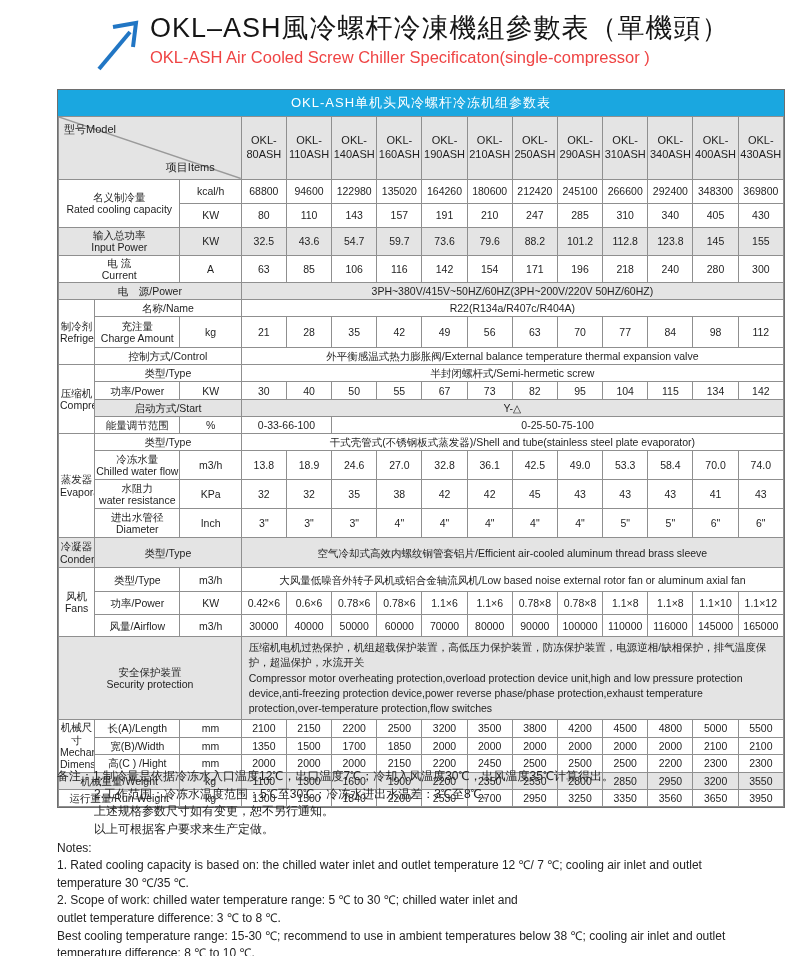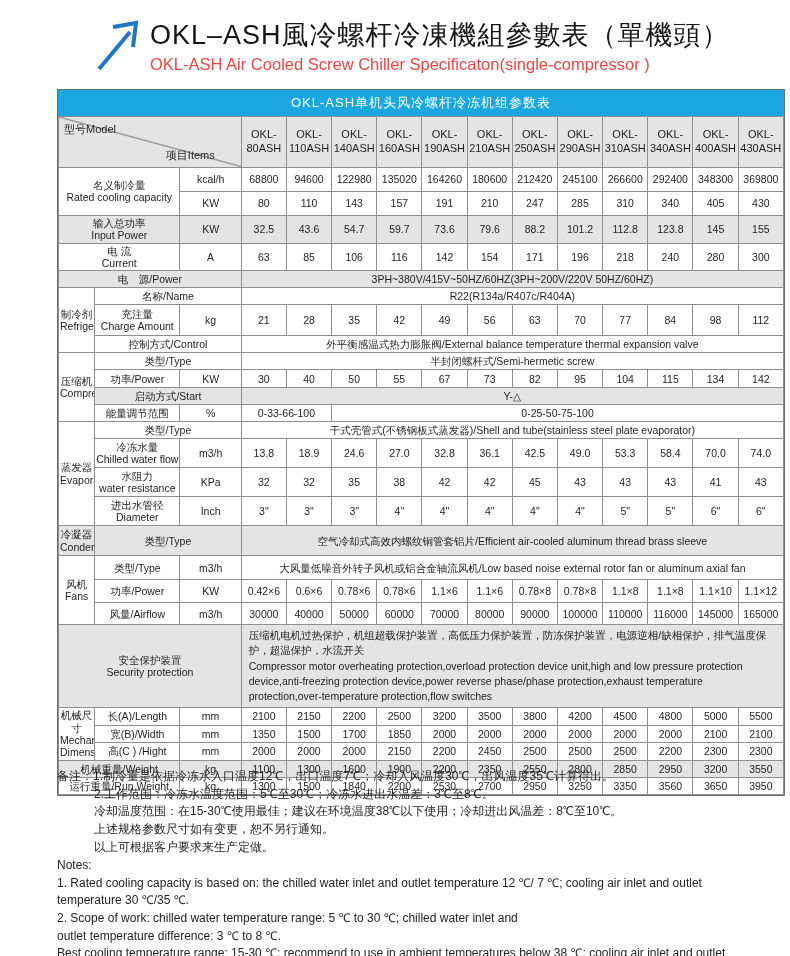--- a/index.html
+++ b/index.html
@@ -1,36 +1,36 @@
 <!DOCTYPE html>
 <html><head>
 <meta charset="utf-8">
 <style>
   html,body{margin:0;padding:0;background:#ffffff;}
   body{width:790px;height:956px;font-family:"Liberation Sans",sans-serif;color:#1a1a1a;position:relative;overflow:hidden;}
 
   
   .hd{position:absolute;left:92px;top:10px;display:flex;align-items:flex-start;}
   .logo{width:52px;height:58px;margin-right:6px;margin-top:4px;flex:0 0 auto;}
-  .titles{padding-top:2px;margin-top:7px;}
+  .titles{padding-top:2px;}
   .t-zh{font-size:27px;letter-spacing:1px;color:#151515;line-height:1.25;}
   .t-en{font-size:16.5px;color:#ef4444;margin-top:2px;}
 
   
   .tablewrap{position:absolute;left:57px;top:89px;width:726px;border:1px solid #6e6e6e;background:#fff;}
   .banner{height:26px;line-height:26px;background:#1aa7e0;color:#ffffff;text-align:center;font-size:13px;letter-spacing:1px;}
   table{width:100%;border-collapse:collapse;table-layout:fixed;}
   td{border:1px solid #8f8f8f;text-align:center;vertical-align:middle;
      font-size:10.5px;line-height:1.18;padding:1px 1px;white-space:pre-line;overflow:hidden;color:#1e1e1e;}
   tr.shade td{background:#e4e4e4;}
   td.grp,td.lab,td.unit{font-size:10.5px;}
   td.span{font-size:10.5px;}
   td.txt{text-align:left;padding:3px 7px;font-size:10.5px;line-height:1.45;}
   td.model{font-size:11px;line-height:1.25;}
-  td.corner{position:relative;height:38px;padding:0;}
+  td.corner{position:relative;height:38px;padding:6px;}
   .c-model{position:absolute;left:5px;top:6px;font-size:11px;}
   .c-items{position:absolute;right:26px;bottom:5px;font-size:11px;}
   .diag{position:absolute;left:0;top:0;width:100%;height:100%;}
 
   
   .notes{position:absolute;left:57px;top:768px;width:712px;font-size:12px;color:#232323;}
   .nl{line-height:1.47;}
   .ind{padding-left:37px;}
   .notes-en{margin-top:1px;}
 </style>
@@ -425,21 +425,20 @@
           <td class="value">3950</td>
         </tr>
       </tbody>
   </table>
 </div>
 
 <div class="notes">
   <div class="notes-zh">
       <div class="nl">备注：1.制冷量是依据冷冻水入口温度12℃，出口温度7℃；冷却入风温度30℃，出风温度35℃计算得出。</div>
       <div class="nl ind">2.工作范围：冷冻水温度范围：5℃至30℃；冷冻水进出水温差：3℃至8℃。</div>
-      <div class="nl ind">冷却温度范围：在15-30℃使用最佳；建议在环境温度38℃以下使用；冷却进出风温差：8℃至10℃。</div>
       <div class="nl ind">上述规格参数尺寸如有变更，恕不另行通知。</div>
       <div class="nl ind">以上可根据客户要求来生产定做。</div>
     </div>
   <div class="notes-en">
       <div class="nl">Notes:</div>
       <div class="nl">1. Rated cooling capacity is based on: the chilled water inlet and outlet temperature 12 ℃/ 7 ℃; cooling air inlet and outlet temperature 30 ℃/35 ℃.</div>
       <div class="nl">2. Scope of work: chilled water temperature range: 5 ℃ to 30 ℃; chilled water inlet and</div>
       <div class="nl">outlet temperature difference: 3 ℃ to 8 ℃.</div>
       <div class="nl">Best cooling temperature range: 15-30 ℃; recommend to use in ambient temperatures below 38 ℃; cooling air inlet and outlet temperature difference: 8 ℃ to 10 ℃.</div>
     </div>

